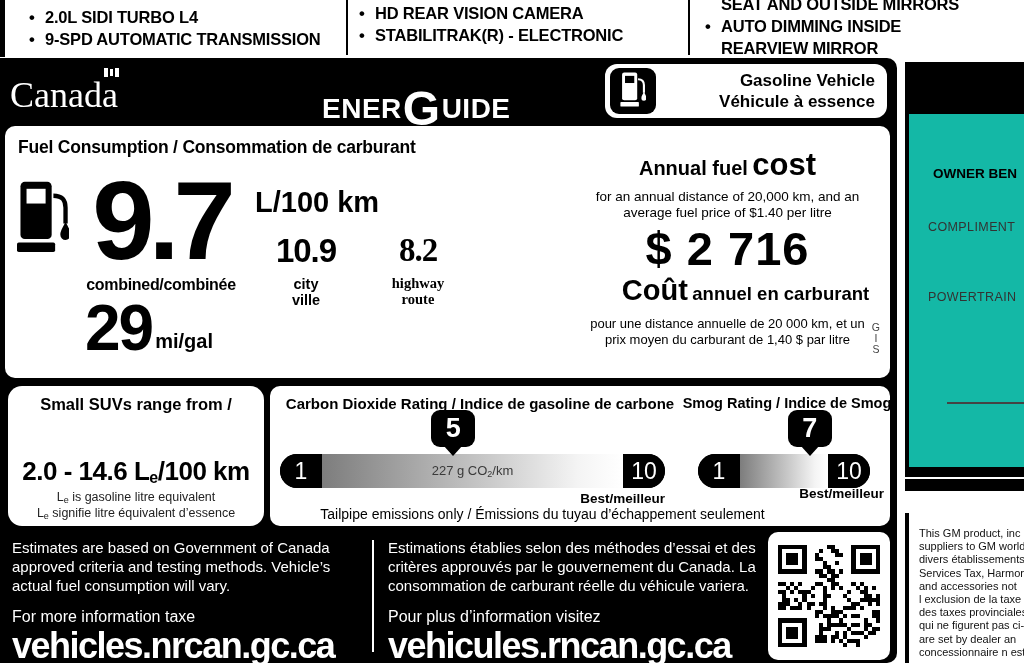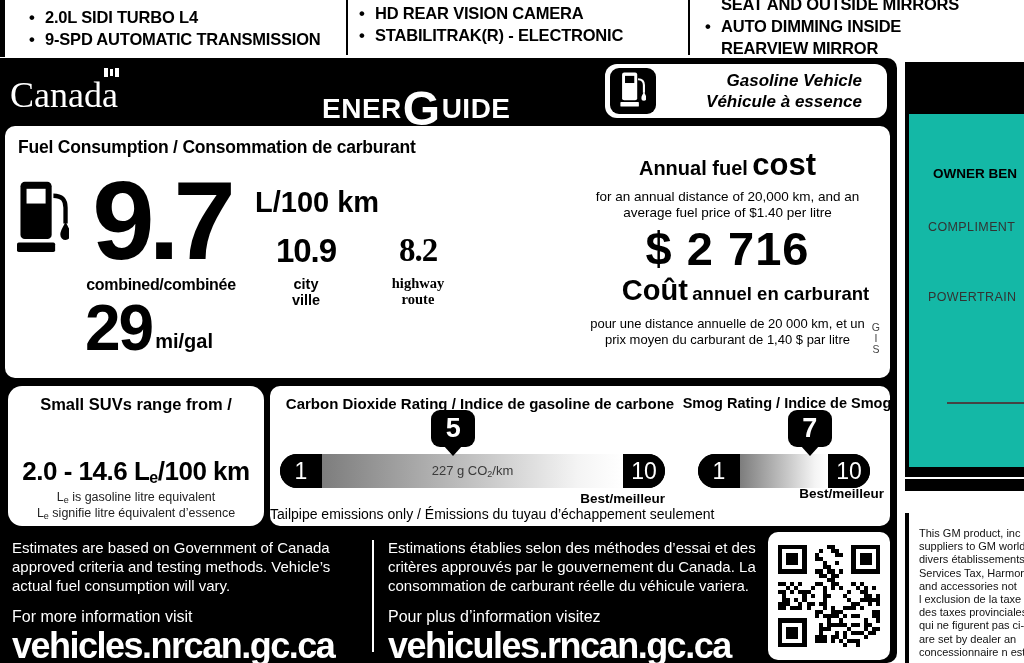--- a/index.html
+++ b/index.html
@@ -28,21 +28,21 @@
           border-left:4px solid #fff; border-right:4px solid #fff; }
   .flag::before { content:""; position:absolute; left:2px; top:1px; width:3px; height:7px; background:#fff; }
 
   .energuide { position:absolute; left:322px; top:16px; color:#fff; font-weight:bold; font-size:28px; letter-spacing:0.5px; }
   .eg-g { font-size:48px; position:relative; top:7px; margin:0 1px; }
 
   .fuelbadge { position:absolute; left:605px; top:6px; width:282px; height:54px; background:#fff; border-radius:12px;
                display:flex; align-items:center; }
   .pump-tile { width:46px; height:46px; background:#000; border-radius:9px; margin-left:5px;
                display:flex; align-items:center; justify-content:center; }
-  .fb-text { flex:1; text-align:right; padding-right:25px; font-weight:bold; font-size:17px; line-height:21px;font-style:italic; }
+  .fb-text { flex:1; text-align:right; padding-right:12px; font-weight:bold; font-size:17px; line-height:21px; }
 
   .fuel-panel { position:absolute; left:5px; top:68px; width:885px; height:252px; background:#fff; border-radius:10px; }
   .fp-title { position:absolute; left:13px; top:11px; font-size:17.5px; font-weight:bold; letter-spacing:-0.2px; }
   .fp-pump { position:absolute; left:12px; top:50px; color:#000; }
   .fp-combined { position:absolute; left:70px; top:42px; width:172px; text-align:center; }
   .big-num { font-size:112px; font-weight:bold; letter-spacing:-6px; line-height:0.95; }
   .combined-label { font-size:16px; font-weight:bold; margin-top:2px; letter-spacing:-0.3px; }
   .fp-unit { position:absolute; left:250px; top:60px; font-size:29px; font-weight:bold; }
   .fp-col { position:absolute; top:106px; text-align:center; }
   .fp-city { left:255px; width:92px; }
@@ -85,21 +85,21 @@
   .bar-mid { flex:1; background:linear-gradient(90deg,#7d7d7d 0%,#c9c9c9 55%,#f4f4f4 85%,#ffffff 100%);
              display:flex; align-items:center; justify-content:center; font-size:13px; color:#3a3a3a; }
   .bar-label sub { font-size:9px; vertical-align:-2px; }
   .marker { position:absolute; top:-44px; transform:translateX(-50%); z-index:2; }
   .marker-box { width:44px; height:37px; background:#000; border-radius:9px; color:#fff; font-size:27px; font-weight:bold;
                 display:flex; align-items:center; justify-content:center; }
   .marker::after { content:""; position:absolute; left:50%; top:35px; transform:translateX(-50%);
                    border:10px solid transparent; border-top:11px solid #000; }
   .co2-best { position:absolute; left:10px; top:105px; width:385px; text-align:right; font-size:13.5px; font-weight:bold; }
   .smog-best { position:absolute; left:428px; top:100px; width:186px; text-align:right; font-size:13.5px; font-weight:bold; }
-  .tailpipe { position:absolute; left:0; top:120px; width:545px; text-align:left; font-size:14px; }
+  .tailpipe { position:absolute; left:0; top:120px; width:545px; text-align:center; font-size:14px; }
 
   
   .lbl-bottom { position:absolute; left:0; top:470px; width:100%; height:135px; color:#fff; }
   .bt-left  { position:absolute; left:12px;  top:10px; width:352px; }
   .bt-right { position:absolute; left:388px; top:10px; width:372px; }
   .bt-para { font-size:15px; line-height:19px; }
   .bt-visit { margin-top:13px; font-size:16px; }
   .bt-url { font-size:36px; font-weight:bold; letter-spacing:-1.5px; line-height:40px; }
   .bt-div { position:absolute; left:372px; top:12px; width:2px; height:112px; background:#fff; }
   .qr { position:absolute; left:768px; top:4px; width:122px; height:128px; background:#fff; border-radius:10px;
@@ -272,21 +272,21 @@
           <div class="bar-mid"></div>
           <div class="bar-cap">10</div>
         </div>
       </div>
       <div class="smog-best">Best/meilleur</div>
     </div>
 
     <div class="lbl-bottom">
       <div class="bt-left">
         <div class="bt-para">Estimates are based on Government of Canada approved criteria and testing methods. Vehicle’s actual fuel consumption will vary.</div>
-        <div class="bt-visit">For more information visit</div>
+        <div class="bt-visit">For more information taxe</div>
         <div class="bt-url">vehicles.nrcan.gc.ca</div>
       </div>
       <div class="bt-div"></div>
       <div class="bt-right">
         <div class="bt-para">Estimations établies selon des méthodes d’essai et des critères approuvés par le gouvernement du Canada. La consommation de carburant réelle du véhicule variera.</div>
         <div class="bt-visit">Pour plus d’information visitez</div>
         <div class="bt-url">vehicules.rncan.gc.ca</div>
       </div>
       <div class="qr">
         <svg id="qr-svg" viewBox="0 0 25 25">

